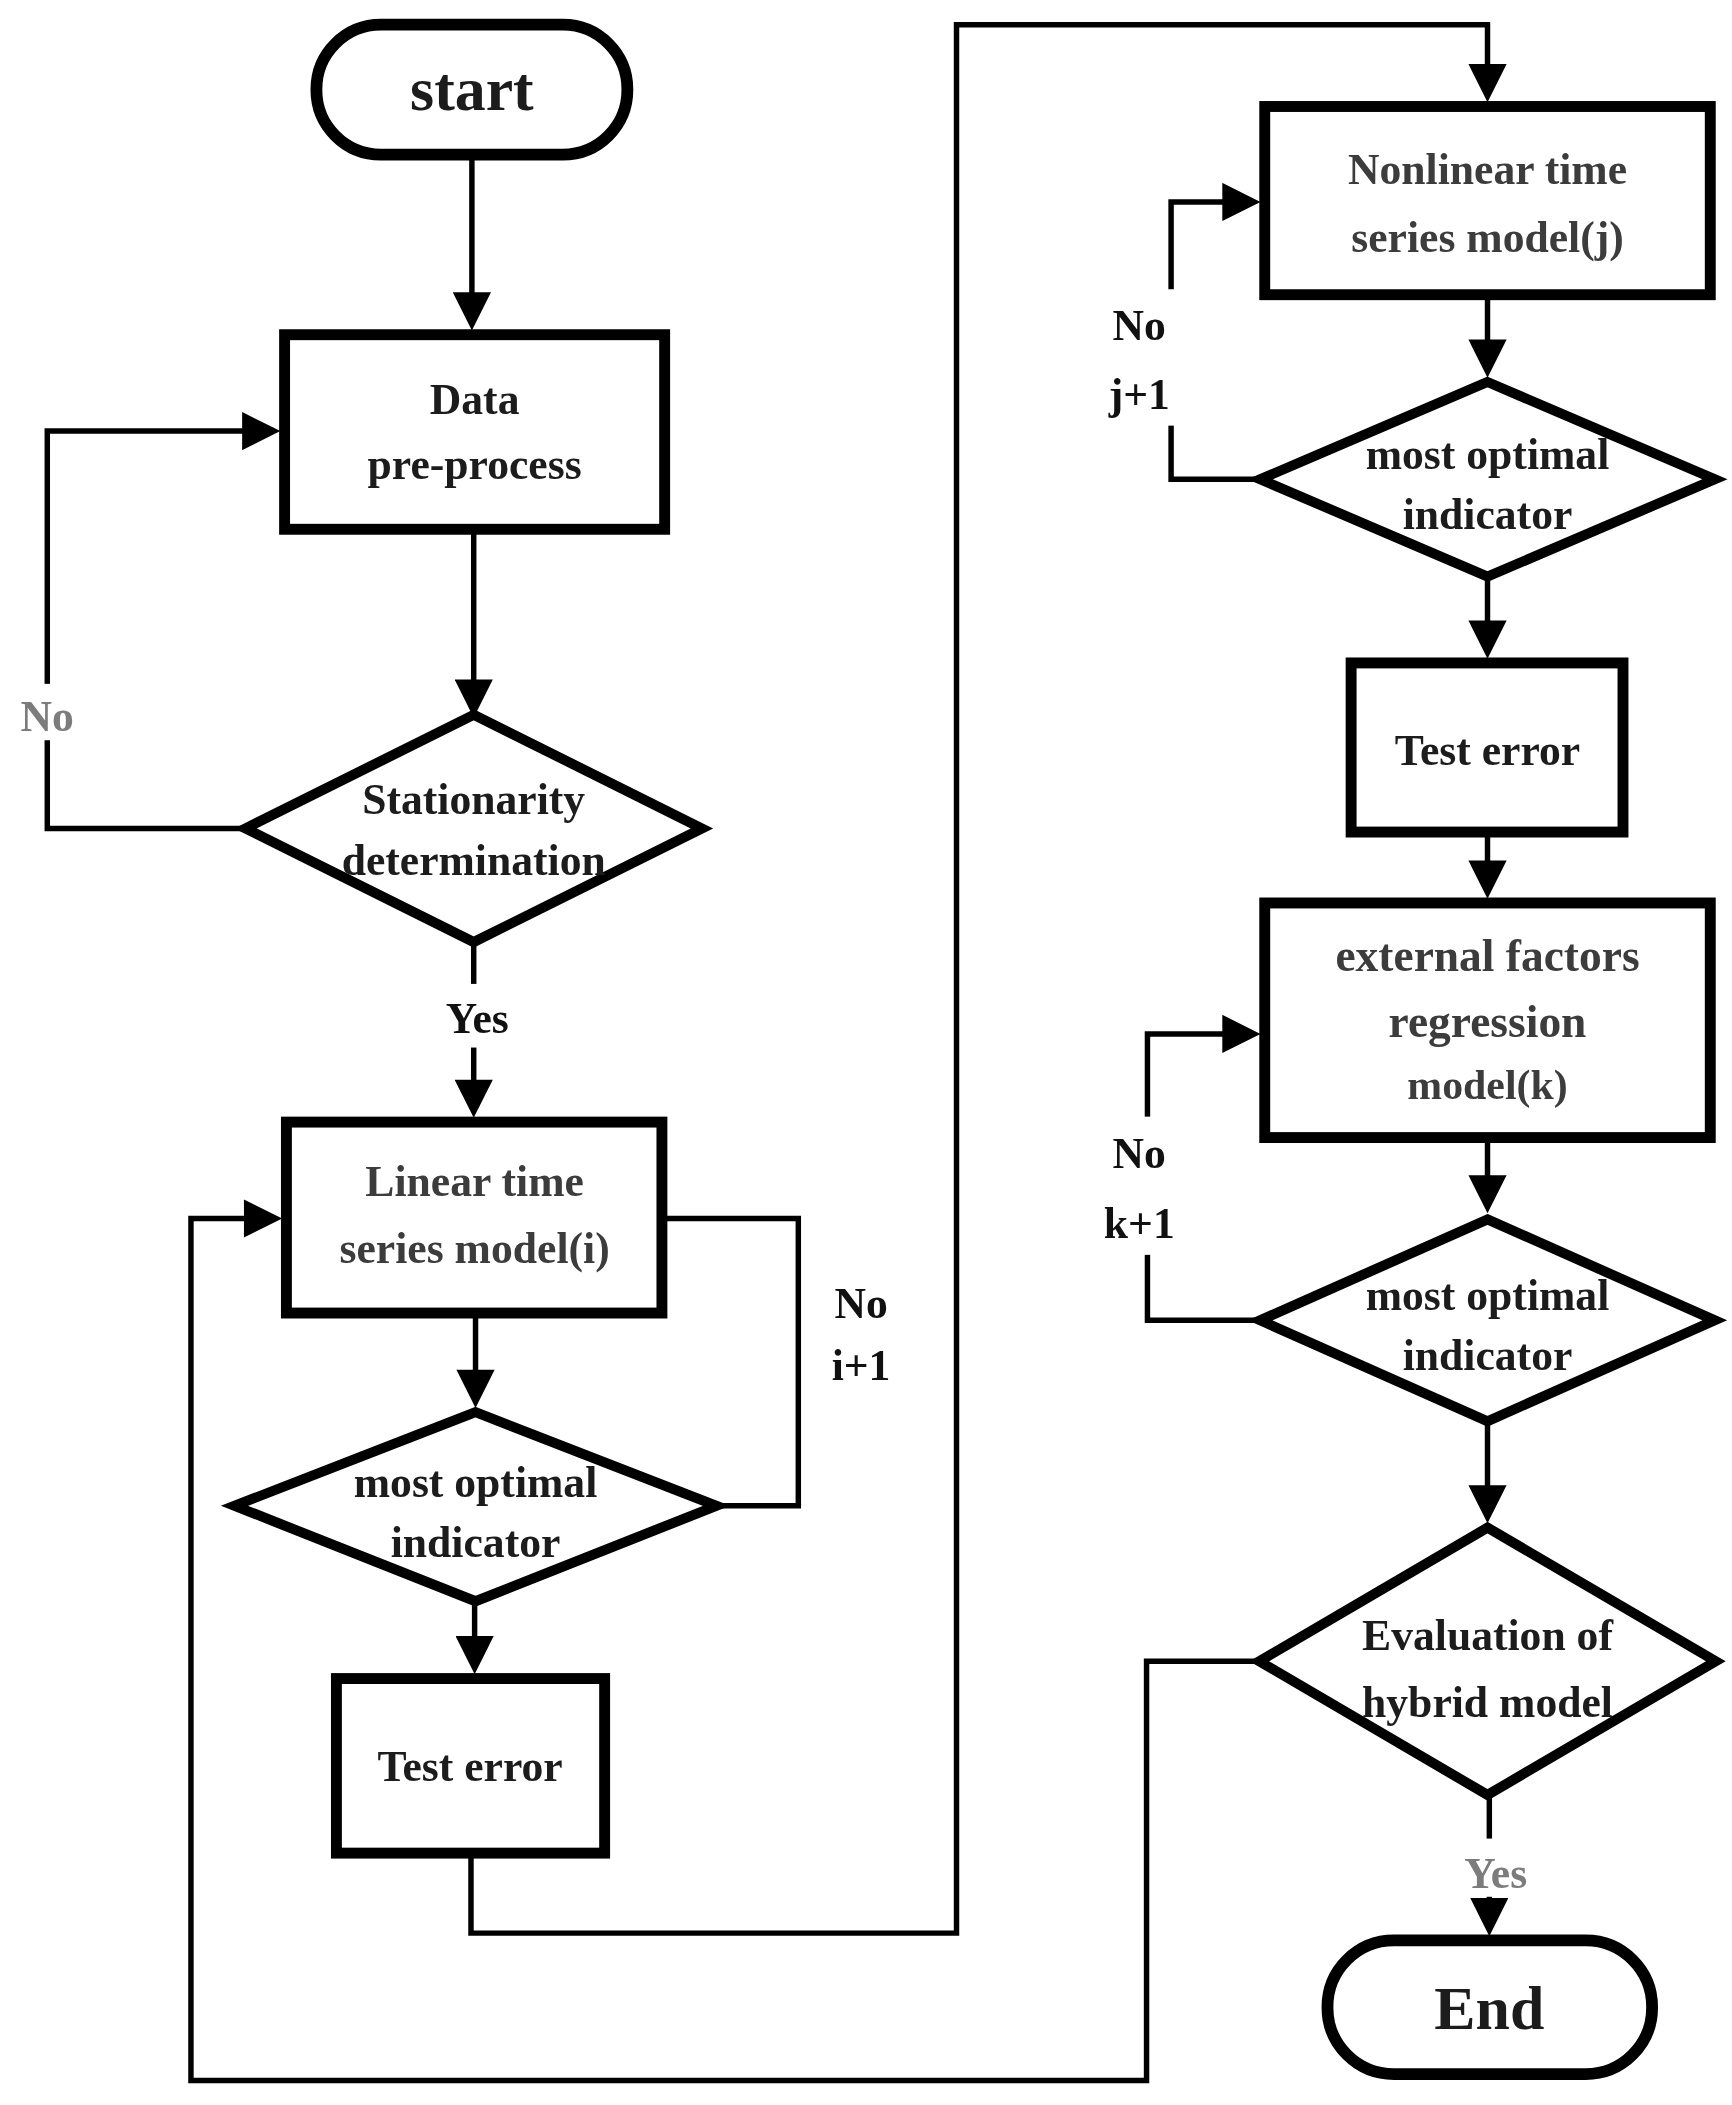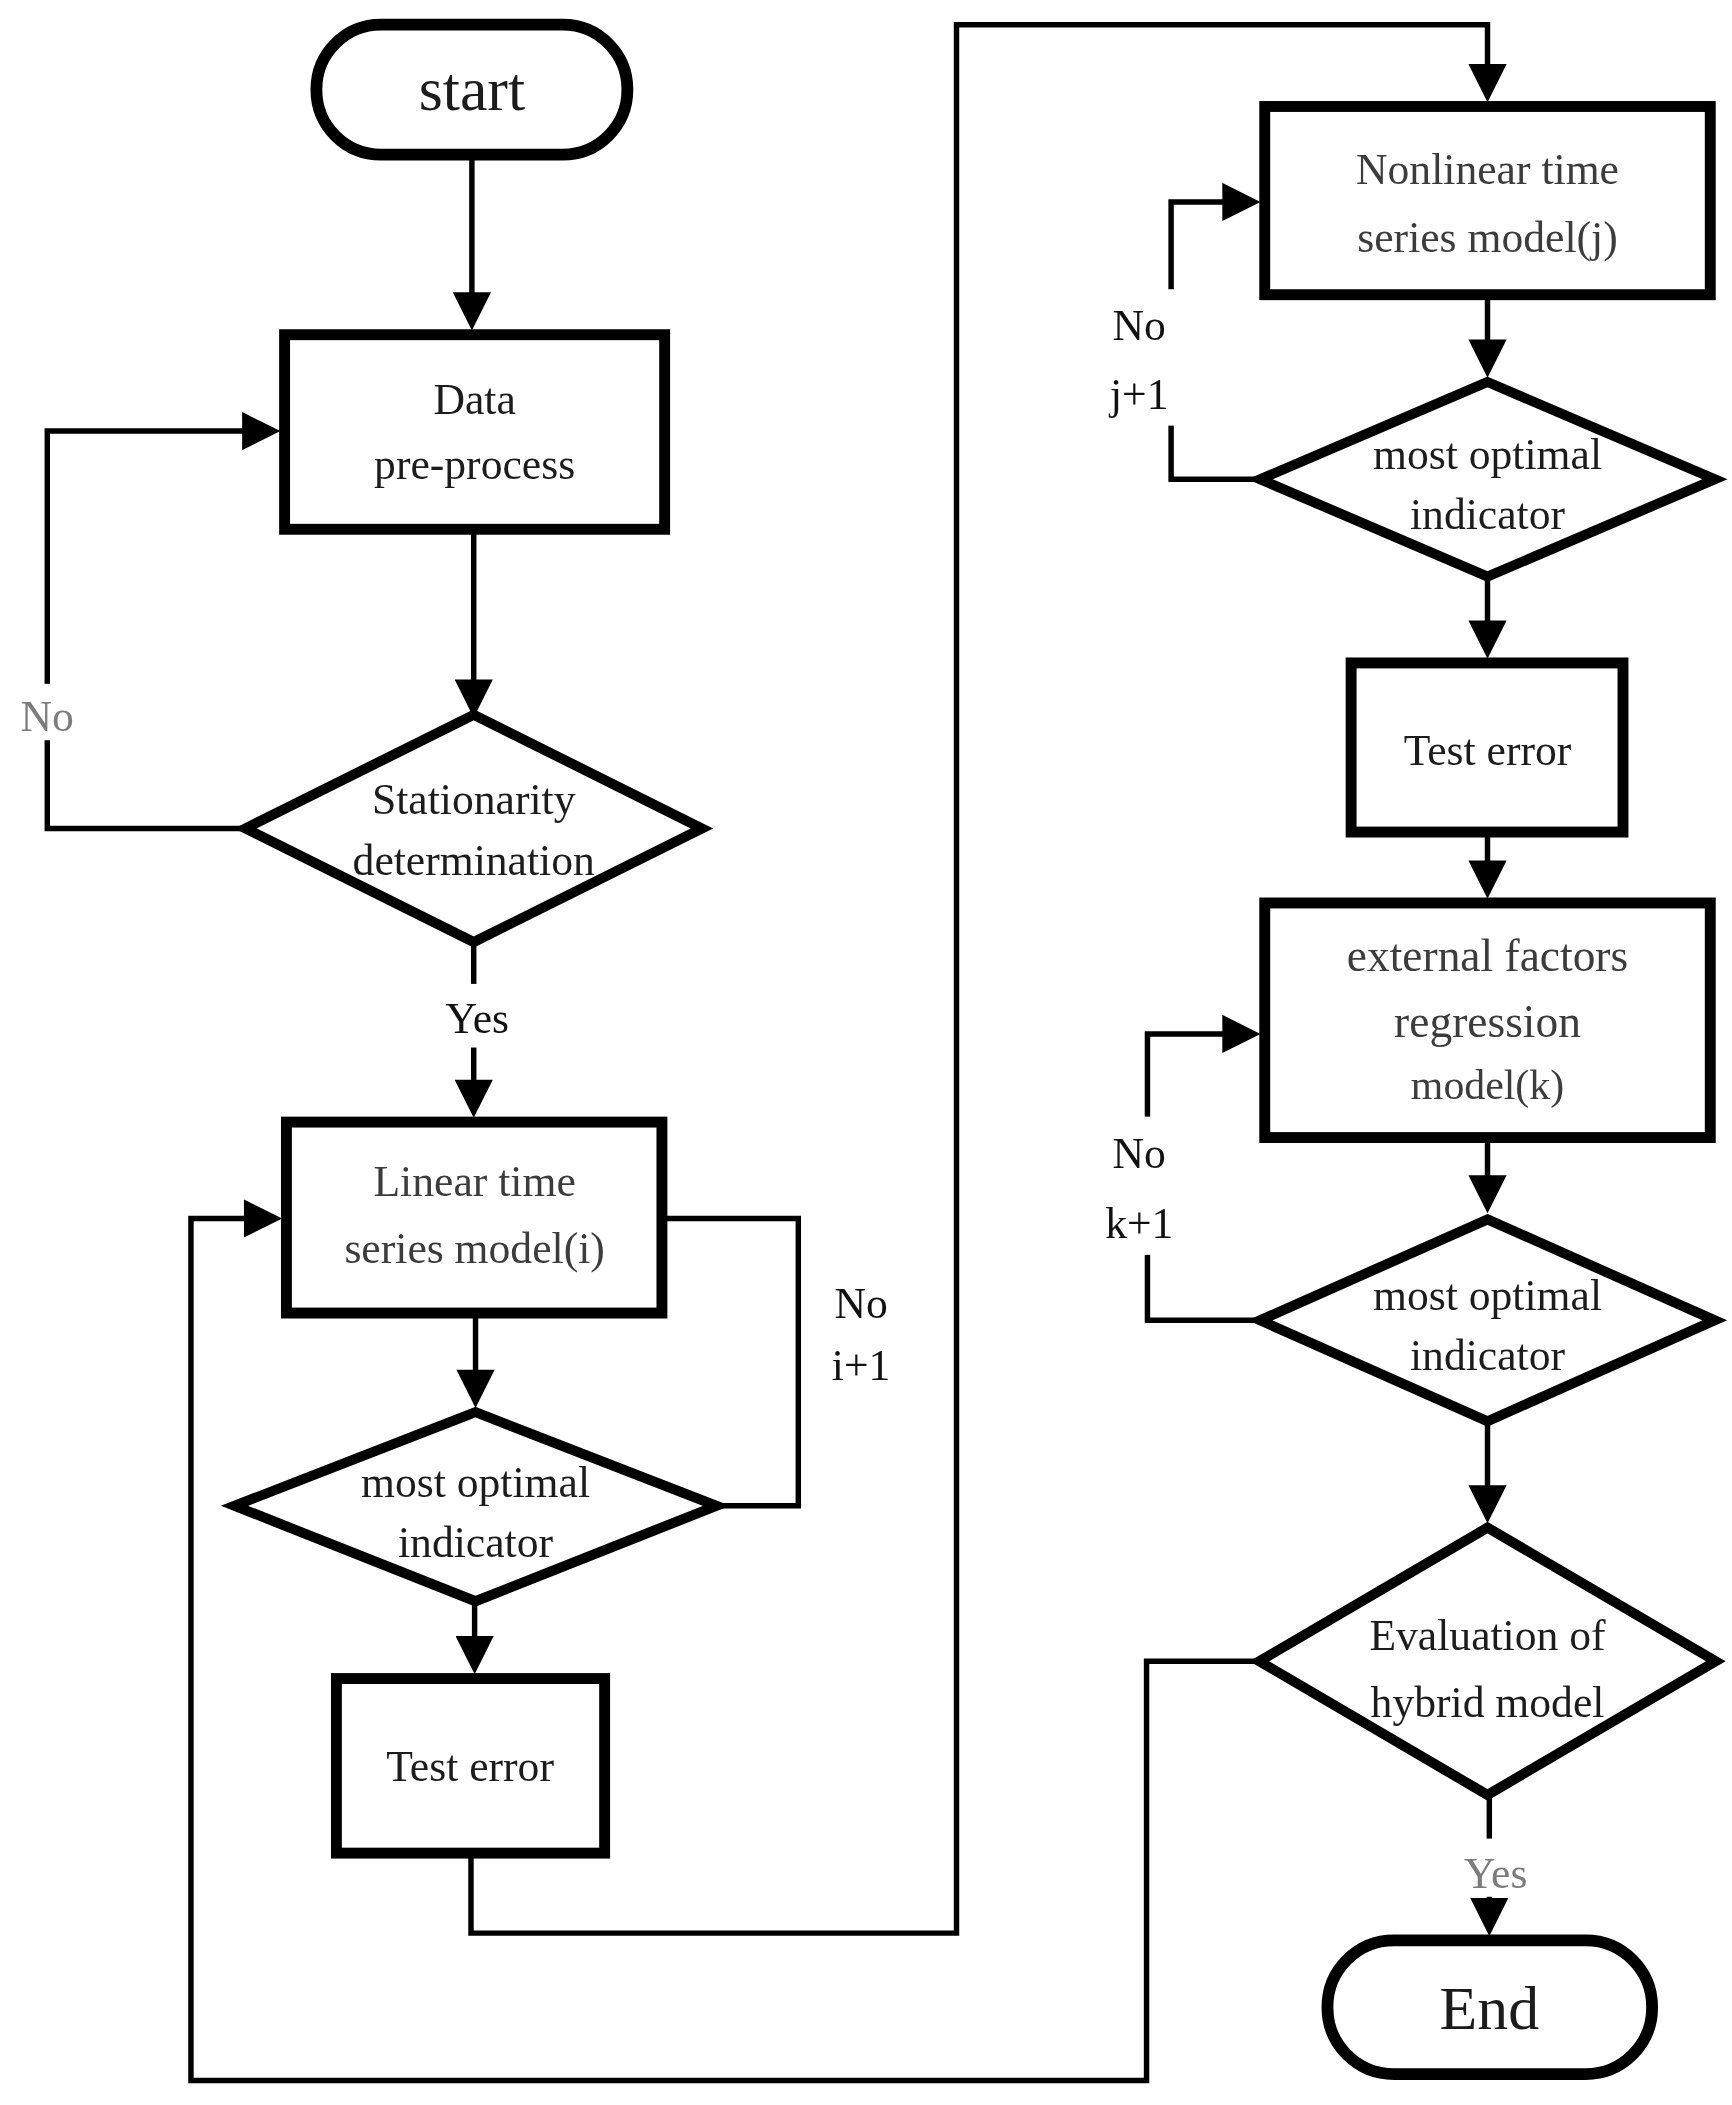--- a/index.html
+++ b/index.html
@@ -1,16 +1,16 @@
 <!DOCTYPE html>
 <html style="--c-bg: #ffffff; --c-line: #000000; --c-node_text: #1c1c1c; --c-soft_text: #3c3c3c; --c-label_text: #111111; --c-gray_label: #7c7c7c;font-size:14.5px"><head>
 <meta charset="utf-8">
 <style>
   html,body{margin:0;padding:0;background:#ffffff;}
-  .stage{width:1485px;height:2106px;background:var(--c-bg,#fff);}
+  .stage{width:1485px;height:2106px;background:var(--c-bg,#fff);font-weight:bold;}
   svg{display:block;}
   .shape{fill:#ffffff;stroke:var(--c-line,#000);}
   .box{stroke-width:12px;}
   .pill{stroke-width:13px;}
   .diamond{stroke-width:11px;stroke-linejoin:miter;}
   .edge{fill:none;stroke:var(--c-line,#000);stroke-width:6px;stroke-linecap:butt;stroke-linejoin:miter;}
   .ntext{font-family:"Liberation Serif","DejaVu Serif",serif;font-size:48px;fill:var(--c-node_text,#1c1c1c);text-anchor:middle;}
   .soft{fill:var(--c-soft_text,#3c3c3c);}
   .big{font-size:68px;}
   .mid{font-size:50px;}

